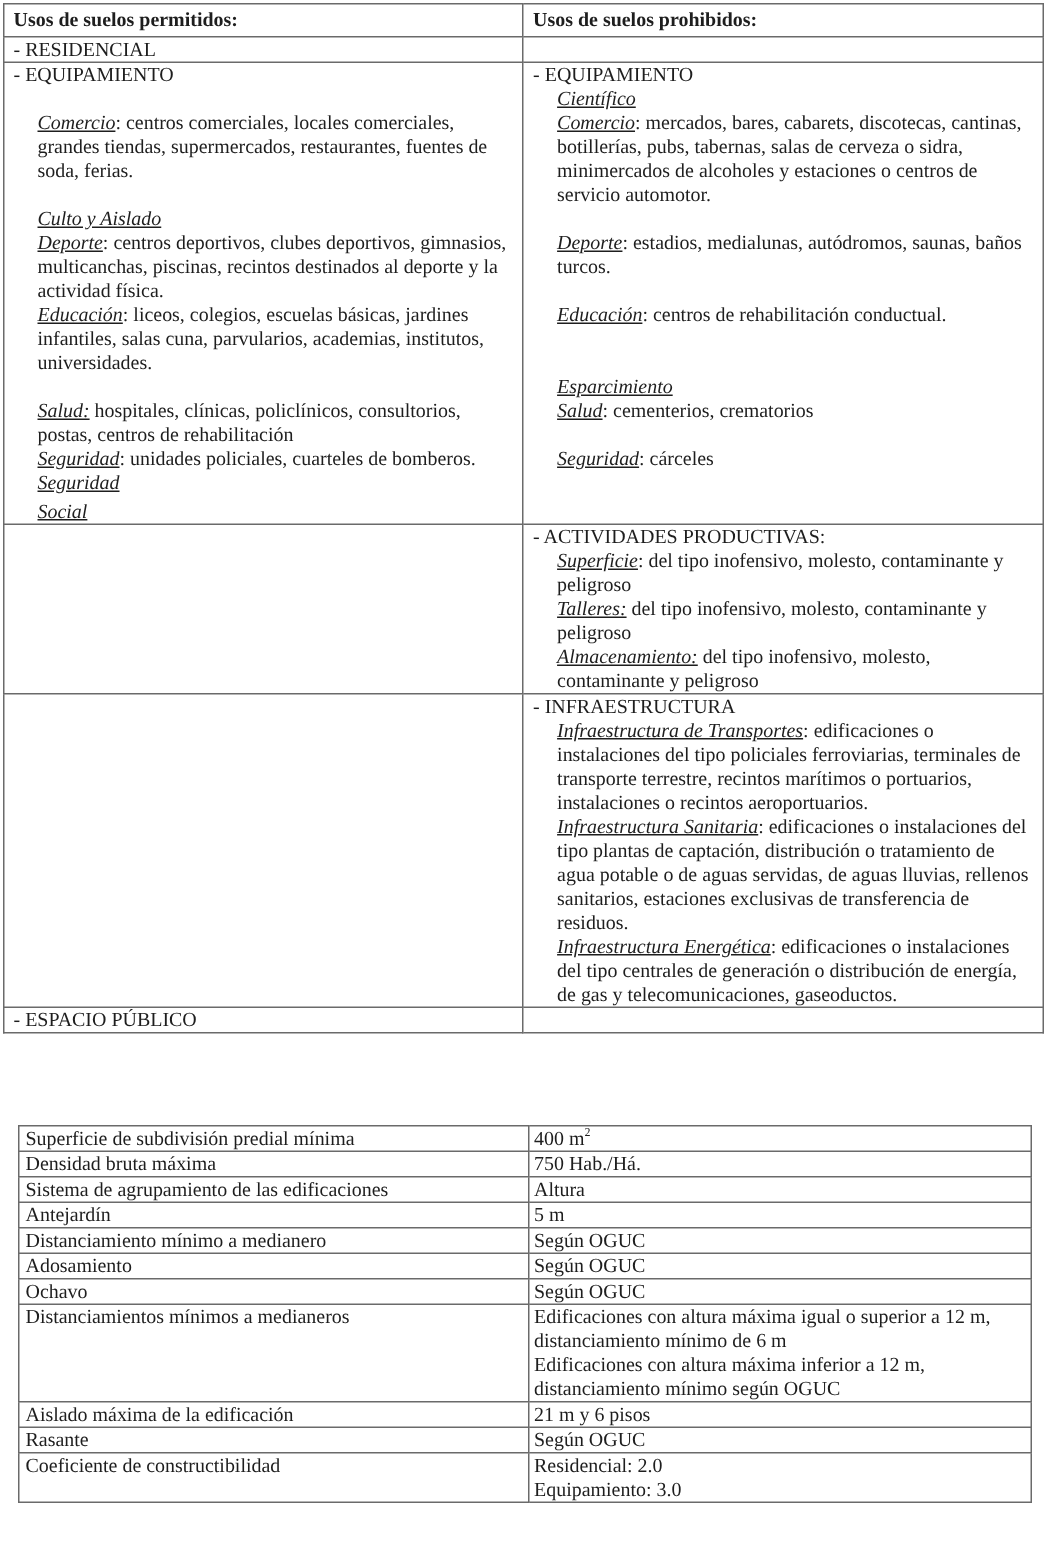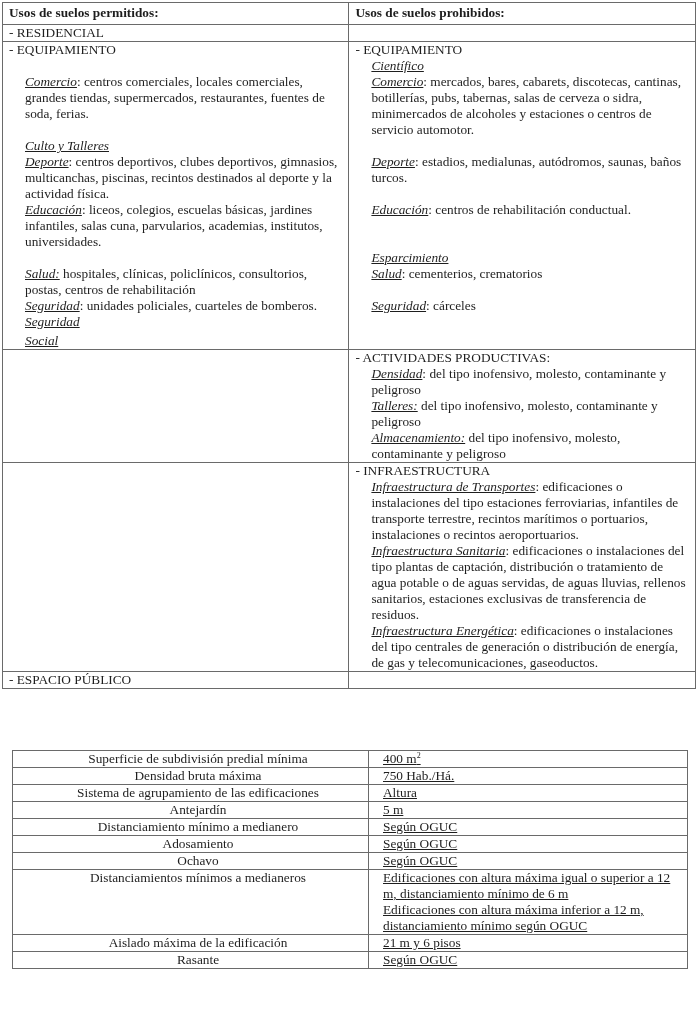--- a/index.html
+++ b/index.html
@@ -13,22 +13,22 @@
   #uses-table { left: 2px; top: 2px; width: 694px; border-radius: 28px; }
   #uses-table col.c1 { width: 347px; }
   #uses-table col.c2 { width: 347px; }
   .hdr { font-weight: bold; height: 19px; padding-top: 2px; }
   .cat { white-space: nowrap; }
   .sub { padding-left: 16px; padding-right: 8px; }
   .sub p { margin: 0; }
   .gap { height: 16px; }
   .u { font-style: italic; text-decoration: underline; }
   #params-table { left: 12px; top: 750px; width: 676px; }
-  #params-table td.lbl { text-align: center; padding: 0 5px 0 20px; width: 330px; }
-  #params-table td.val { padding: 0 4px 0 14px; text-decoration: underline; }
+  #params-table td.lbl { text-align: left; padding: 0 5px 0 4px; width: 330px; }
+  #params-table td.val { padding: 0 4px 0 3px; }
   sup { font-size: 8px; line-height: 0; }
 </style>
 </head>
 <body>
 
 <table id="uses-table">
   <colgroup>
       <col class="c1">
       <col class="c2">
     </colgroup>
@@ -41,21 +41,21 @@
     <td class="cat">- RESIDENCIAL</td>
     <td></td>
   </tr>
   <tr>
     <td>
       <div class="cat">- EQUIPAMIENTO</div>
       <div class="sub">
         <div class="gap"></div>
         <p><span class="u">Comercio</span><span>: centros comerciales, locales comerciales, grandes tiendas, supermercados,  restaurantes, fuentes de soda, ferias.</span></p>
         <div class="gap"></div>
-        <p><span class="u">Culto y Talleres</span></p>
+        <p><span class="u">Culto y Aislado</span></p>
         <p><span class="u">Deporte</span><span>: centros deportivos, clubes deportivos, gimnasios, multicanchas, piscinas, recintos destinados al deporte y la actividad física.</span></p>
         <p><span class="u">Educación</span><span>: liceos, colegios, escuelas básicas, jardines infantiles, salas cuna, parvularios, academias, institutos, universidades.</span></p>
         <div class="gap"></div>
         <p><span class="u">Salud:</span><span> hospitales, clínicas, policlínicos, consultorios, postas, centros de rehabilitación</span></p>
         <p><span class="u">Seguridad</span><span>: unidades policiales, cuarteles de bomberos.</span></p>
         <p style="margin-bottom:3px"><span class="u">Seguridad</span></p>
         <p><span class="u">Social</span></p>
       </div>
     </td>
     <td>
@@ -74,32 +74,32 @@
         <div class="gap"></div>
         <p><span class="u">Seguridad</span><span>: cárceles</span></p>
       </div>
     </td>
   </tr>
   <tr>
     <td></td>
     <td>
       <div class="cat">- ACTIVIDADES PRODUCTIVAS:</div>
       <div class="sub">
-        <p><span class="u">Densidad</span><span>: del tipo inofensivo, molesto, contaminante y peligroso</span></p>
+        <p><span class="u">Superficie</span><span>: del tipo inofensivo, molesto, contaminante y peligroso</span></p>
         <p><span class="u">Talleres:</span><span> del tipo inofensivo, molesto, contaminante y peligroso</span></p>
         <p><span class="u">Almacenamiento:</span><span> del tipo inofensivo, molesto, contaminante y peligroso</span></p>
       </div>
     </td>
   </tr>
   <tr>
     <td></td>
     <td>
       <div class="cat">- INFRAESTRUCTURA</div>
       <div class="sub">
-        <p><span class="u">Infraestructura de Transportes</span><span>: edificaciones o instalaciones del tipo estaciones ferroviarias, infantiles de transporte terrestre, recintos marítimos o portuarios, instalaciones o recintos aeroportuarios.</span></p>
+        <p><span class="u">Infraestructura de Transportes</span><span>: edificaciones o instalaciones del tipo policiales ferroviarias, terminales de transporte terrestre, recintos marítimos o portuarios, instalaciones o recintos aeroportuarios.</span></p>
         <p><span class="u">Infraestructura Sanitaria</span><span>: edificaciones o instalaciones del tipo plantas de captación, distribución o tratamiento de agua potable o de aguas servidas, de aguas lluvias, rellenos sanitarios, estaciones exclusivas de transferencia de residuos.</span></p>
         <p><span class="u">Infraestructura Energética</span><span>: edificaciones o instalaciones del tipo centrales de generación o distribución de energía, de gas y telecomunicaciones, gaseoductos.</span></p>
       </div>
     </td>
   </tr>
   <tr>
     <td class="cat">- ESPACIO PÚBLICO</td>
     <td></td>
   </tr>
 </tbody>
@@ -143,14 +143,21 @@
         </td>
       </tr>
       <tr>
         <td class="lbl">Aislado máxima de la edificación</td>
         <td class="val"><span>21 m y 6 pisos</span></td>
       </tr>
       <tr>
         <td class="lbl">Rasante</td>
         <td class="val"><span>Según OGUC</span></td>
       </tr>
+      <tr>
+        <td class="lbl">Coeficiente de constructibilidad</td>
+        <td class="val">
+          <div>Residencial: 2.0</div>
+          <div>Equipamiento: 3.0</div>
+        </td>
+      </tr>
     </tbody>
 </table>
 
 </body></html>

